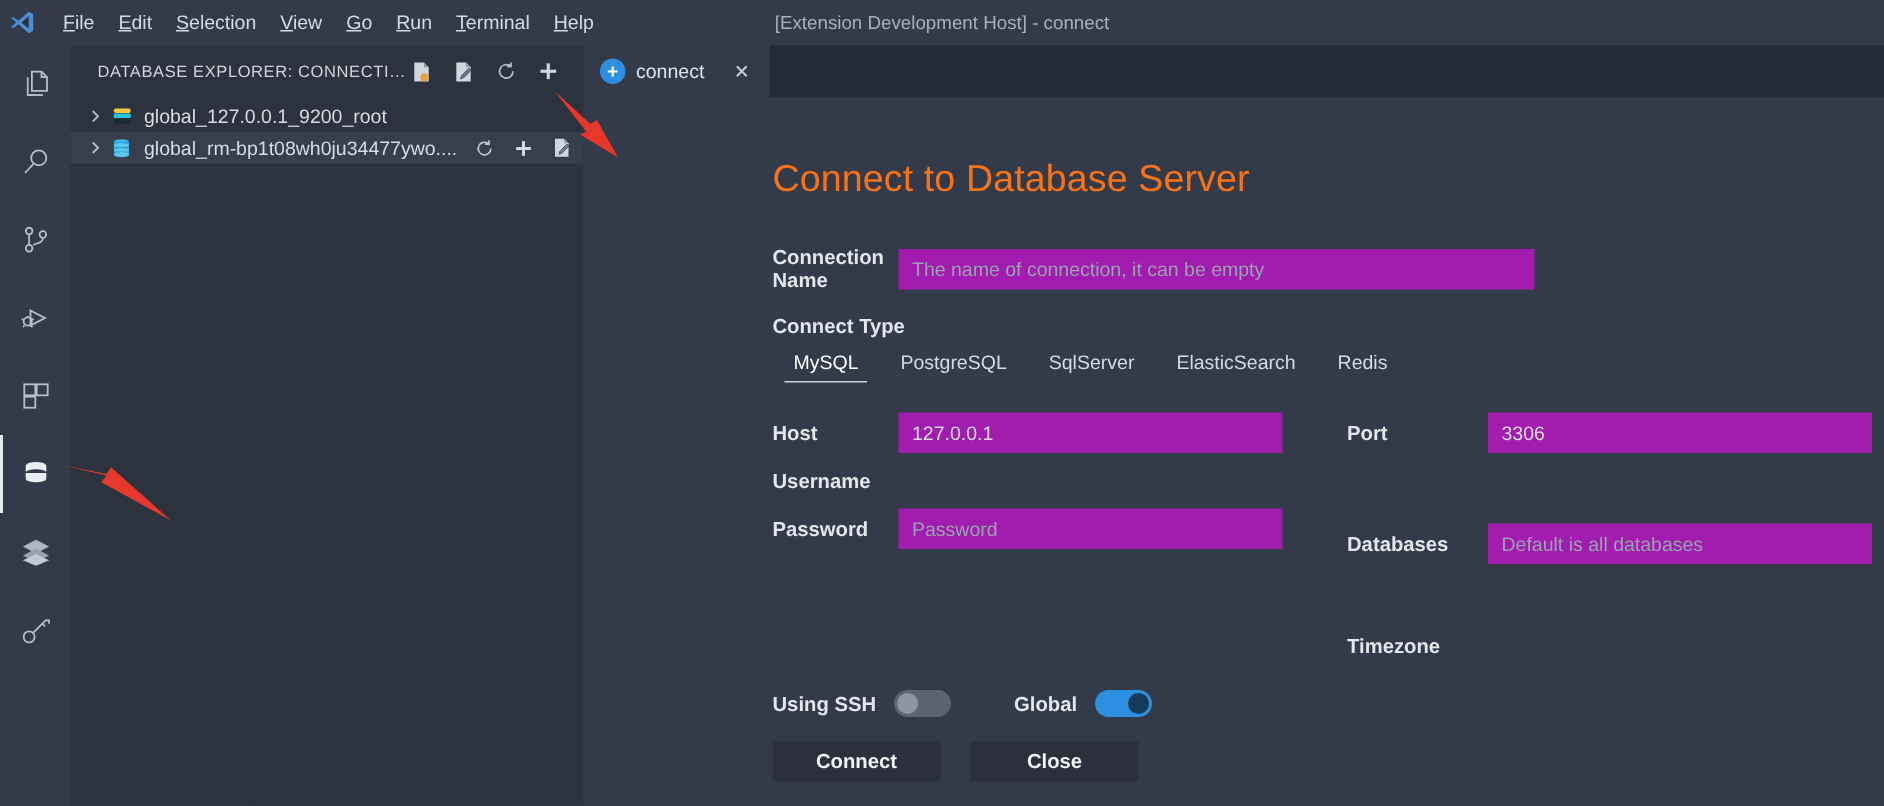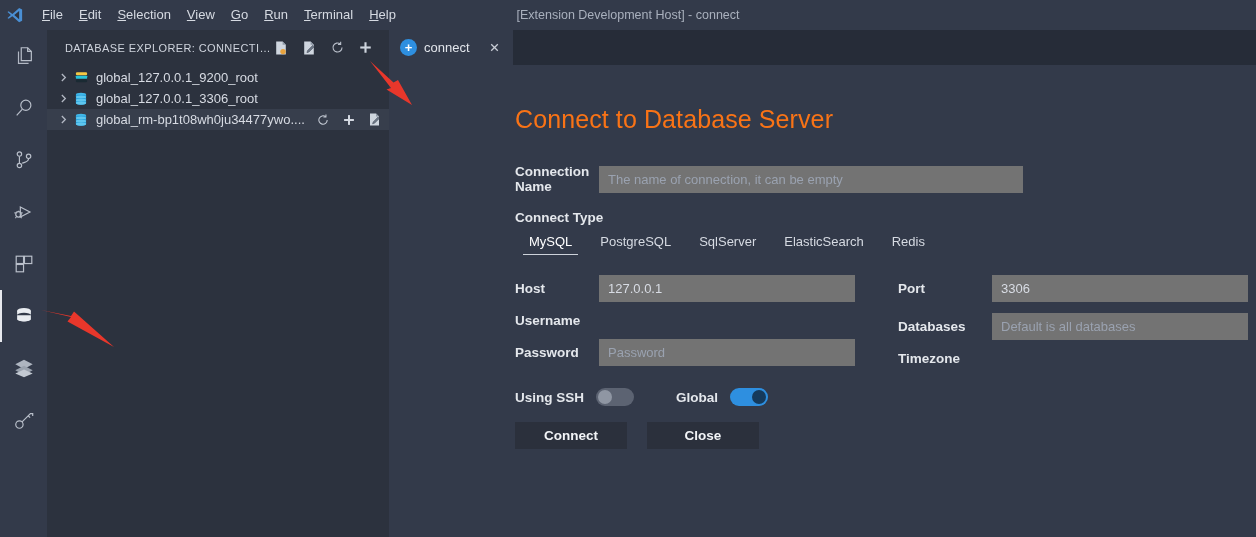--- a/index.html
+++ b/index.html
@@ -102,21 +102,21 @@
   .form-title {
     font-size: 25px; font-weight: 400; color: #f97316; letter-spacing: .1px;
     margin-bottom: 30px;
   }
   .field-row { display: flex; align-items: center; margin-bottom: 11px; }
   .field-label {
     font-size: 13.5px; font-weight: bold; color: #e4e7ec; width: 84px; flex: 0 0 84px;
   }
   .field-label.wide { width: 94px; flex: 0 0 94px; }
   .field-input {
-    background: #737373; border: none; outline: none; height: 27px;
+    background: #a21caf; border: none; outline: none; height: 27px;
     color: #d8dce4; font-size: 13px; padding: 0 9px;
     font-family: "Liberation Sans", sans-serif;
   }
   .field-input::placeholder { color: #9aa2b0; }
   .input-conn { width: 424px; }
   .input-half { width: 256px; }
 
   .section-label {
     font-size: 13.5px; font-weight: bold; color: #e4e7ec; margin: 16px 0 7px 0;
   }
@@ -126,21 +126,21 @@
     position: relative;
   }
   .dbtype-tab.active { color: #ffffff; }
   .dbtype-tab.active::after {
     content: ""; position: absolute; left: 8px; right: 8px; bottom: 0; height: 1.5px;
     background: #cdd2da;
   }
 
   .grid2 { display: flex; }
   .col { display: flex; flex-direction: column; }
-  .col-right { margin-left: 43px; }
+  .col-right { margin-left: 43px; gap: 36px; }
 
   .toggle-row { display: flex; align-items: center; margin-top: 11px; }
   .toggle-label { font-size: 13.5px; font-weight: bold; color: #e4e7ec; }
   .switch {
     width: 38px; height: 18px; border-radius: 9px; background: #5c6372;
     position: relative; margin-left: 12px; cursor: pointer;
   }
   .switch .knob {
     position: absolute; top: 2px; left: 2px; width: 14px; height: 14px;
     border-radius: 50%; background: #8f96a3;
@@ -304,39 +304,20 @@
         <span class="db-icon">
           <svg width="15" height="15" viewBox="0 0 20 20">
             <rect x="2.5" y="3" width="15" height="4" rx="1.6" fill="#f5c843"></rect>
             <rect x="2.5" y="7.6" width="15" height="4" rx=".6" fill="#27c4d9"></rect>
             <rect x="2.5" y="12.2" width="15" height="4.2" rx="1.6" fill="#1a2a33"></rect>
           </svg>
         </span>
         <span class="tree-label">global_127.0.0.1_9200_root</span>
       </div>
 
-      <div class="tree-row">
-        <span class="twisty">
-          <svg width="11" height="11" viewBox="0 0 12 12" fill="none" stroke="#b4bac5" stroke-width="1.4">
-            <path d="M4.2 2.2 8 6l-3.8 3.8"></path>
-          </svg>
-        </span>
-        <span class="db-icon">
-          <svg width="16" height="16" viewBox="0 0 20 20">
-            <ellipse cx="10" cy="4.6" rx="6.4" ry="2.3" fill="#43b8e8"></ellipse>
-            <path d="M3.6 4.6v3c0 1.27 2.87 2.3 6.4 2.3s6.4-1.03 6.4-2.3v-3" fill="#2aa3dd"></path>
-            <ellipse cx="10" cy="7.6" rx="6.4" ry="2.1" fill="#5fc6ee"></ellipse>
-            <path d="M3.6 8.6v3c0 1.27 2.87 2.3 6.4 2.3s6.4-1.03 6.4-2.3v-3" fill="#2aa3dd"></path>
-            <ellipse cx="10" cy="11.6" rx="6.4" ry="2.1" fill="#5fc6ee"></ellipse>
-            <path d="M3.6 12.6v2.4c0 1.27 2.87 2.3 6.4 2.3s6.4-1.03 6.4-2.3v-2.4" fill="#2aa3dd"></path>
-            <ellipse cx="10" cy="15" rx="6.4" ry="2.1" fill="#5fc6ee"></ellipse>
-          </svg>
-        </span>
-        <span class="tree-label">global_127.0.0.1_3306_root</span>
-      </div>
 
       <div class="tree-row selected">
         <span class="twisty">
           <svg width="11" height="11" viewBox="0 0 12 12" fill="none" stroke="#b4bac5" stroke-width="1.4">
             <path d="M4.2 2.2 8 6l-3.8 3.8"></path>
           </svg>
         </span>
         <span class="db-icon">
           <svg width="16" height="16" viewBox="0 0 20 20">
             <ellipse cx="10" cy="4.6" rx="6.4" ry="2.3" fill="#43b8e8"></ellipse>

